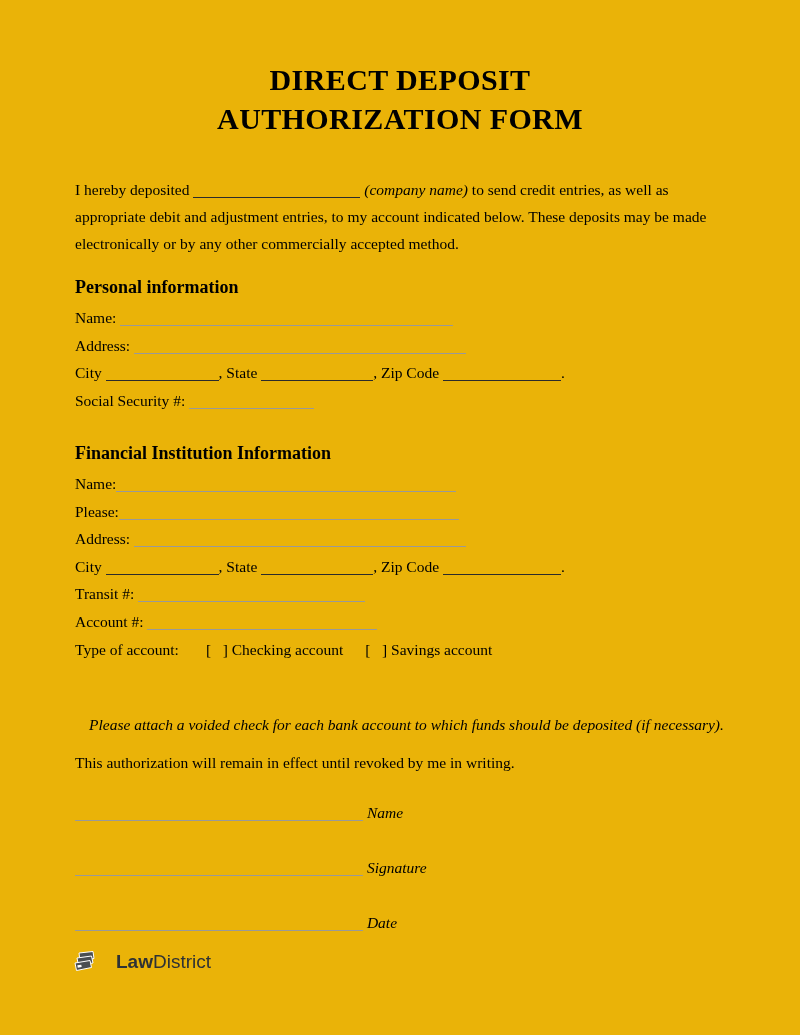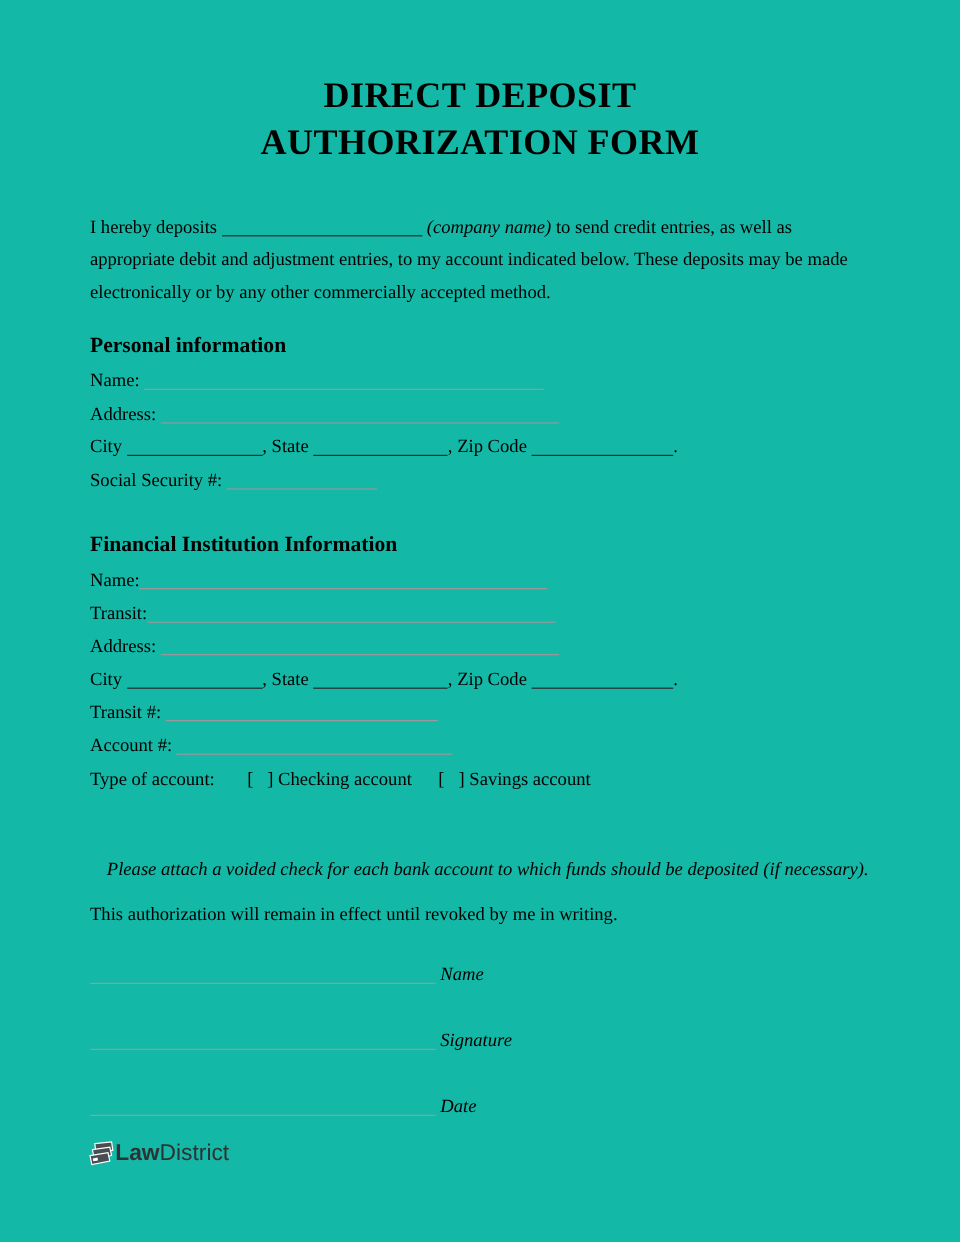--- a/index.html
+++ b/index.html
@@ -1,20 +1,20 @@
 <!DOCTYPE html>
 <html><head>
 <meta charset="utf-8">
 <style>
   html, body { margin: 0; padding: 0; background: #ffffff; }
   .page {
     position: relative;
     width: 800px;
     height: 1035px;
-    background: #14b8a6;
+    background: #eab308;
     font-family: "Liberation Serif", serif;
     color: #000000;
     overflow: hidden;
   }
   .title {
     position: absolute;
     top: 60px;
     left: 0;
     width: 100%;
     text-align: center;
@@ -77,53 +77,53 @@
   .sig-row em { font-style: italic; }
   .cb-group-1 { margin-left: 27px; margin-top: 46px; }
   .cb-group-2 { margin-left: 22px; }
   .cb { white-space: pre; }
   .logo {
     position: absolute;
     top: 950px;
     left: 72px;
     display: flex;
     align-items: center;
-    gap: 0;
+    gap: 20px;
     font-family: "Liberation Sans", sans-serif;
     font-size: 19px;
     color: #2e3235;
   }
   .logo .bold { font-weight: 700; }
   .logo-icon { display: inline-flex; }
   em { font-style: italic; }
 </style>
 </head>
 <body>
 
 <div class="page">
 
   <div class="title">
     <div>DIRECT DEPOSIT</div>
     <div>AUTHORIZATION FORM</div>
   </div>
 
-  <p class="intro"><span>I hereby deposits</span> <span class="blank dark" style="width:167px"></span> <em>(company name)</em> <span>to send credit entries, as well as appropriate debit and adjustment entries, to my account indicated below. These deposits may be made electronically or by any other commercially accepted method.</span></p>
+  <p class="intro"><span>I hereby deposited</span> <span class="blank dark" style="width:167px"></span> <em>(company name)</em> <span>to send credit entries, as well as appropriate debit and adjustment entries, to my account indicated below. These deposits may be made electronically or by any other commercially accepted method.</span></p>
 
   <section class="section sec-personal">
     <h2 class="sec-h">Personal information</h2>
     <div class="row"><span>Name:</span> <span class="blank" style="width:333px"></span></div>
     <div class="row"><span>Address:</span> <span class="blank" style="width:332px"></span></div>
     <div class="row"><span>City</span> <span class="blank dark" style="width:113px"></span><span>, State</span> <span class="blank dark" style="width:112px"></span><span>, Zip Code</span> <span class="blank dark" style="width:118px"></span><span>.</span></div>
     <div class="row"><span>Social Security #:</span> <span class="blank" style="width:125px"></span></div>
   </section>
 
   <section class="section sec-financial">
     <h2 class="sec-h">Financial Institution Information</h2>
     <div class="row"><span>Name:</span><span class="blank" style="width:340px"></span></div>
-    <div class="row"><span>Transit:</span><span class="blank" style="width:340px"></span></div>
+    <div class="row"><span>Please:</span><span class="blank" style="width:340px"></span></div>
     <div class="row"><span>Address:</span> <span class="blank" style="width:332px"></span></div>
     <div class="row"><span>City</span> <span class="blank dark" style="width:113px"></span><span>, State</span> <span class="blank dark" style="width:112px"></span><span>, Zip Code</span> <span class="blank dark" style="width:118px"></span><span>.</span></div>
     <div class="row"><span>Transit #:</span> <span class="blank" style="width:227px"></span></div>
     <div class="row"><span>Account #:</span> <span class="blank" style="width:230px"></span></div>
     <div class="row"><span>Type of account:</span><span class="cb-group-1"><span class="cb">[&nbsp;&nbsp;&nbsp;]</span> <span>Checking account</span></span><span class="cb-group-2"><span class="cb">[&nbsp;&nbsp;&nbsp;]</span> <span>Savings account</span></span></div>
   </section>
 
   <p class="note">Please attach a voided check for each bank account to which funds should be deposited (if necessary).</p>
 
   <p class="revocation">This authorization will remain in effect until revoked by me in writing.</p>

